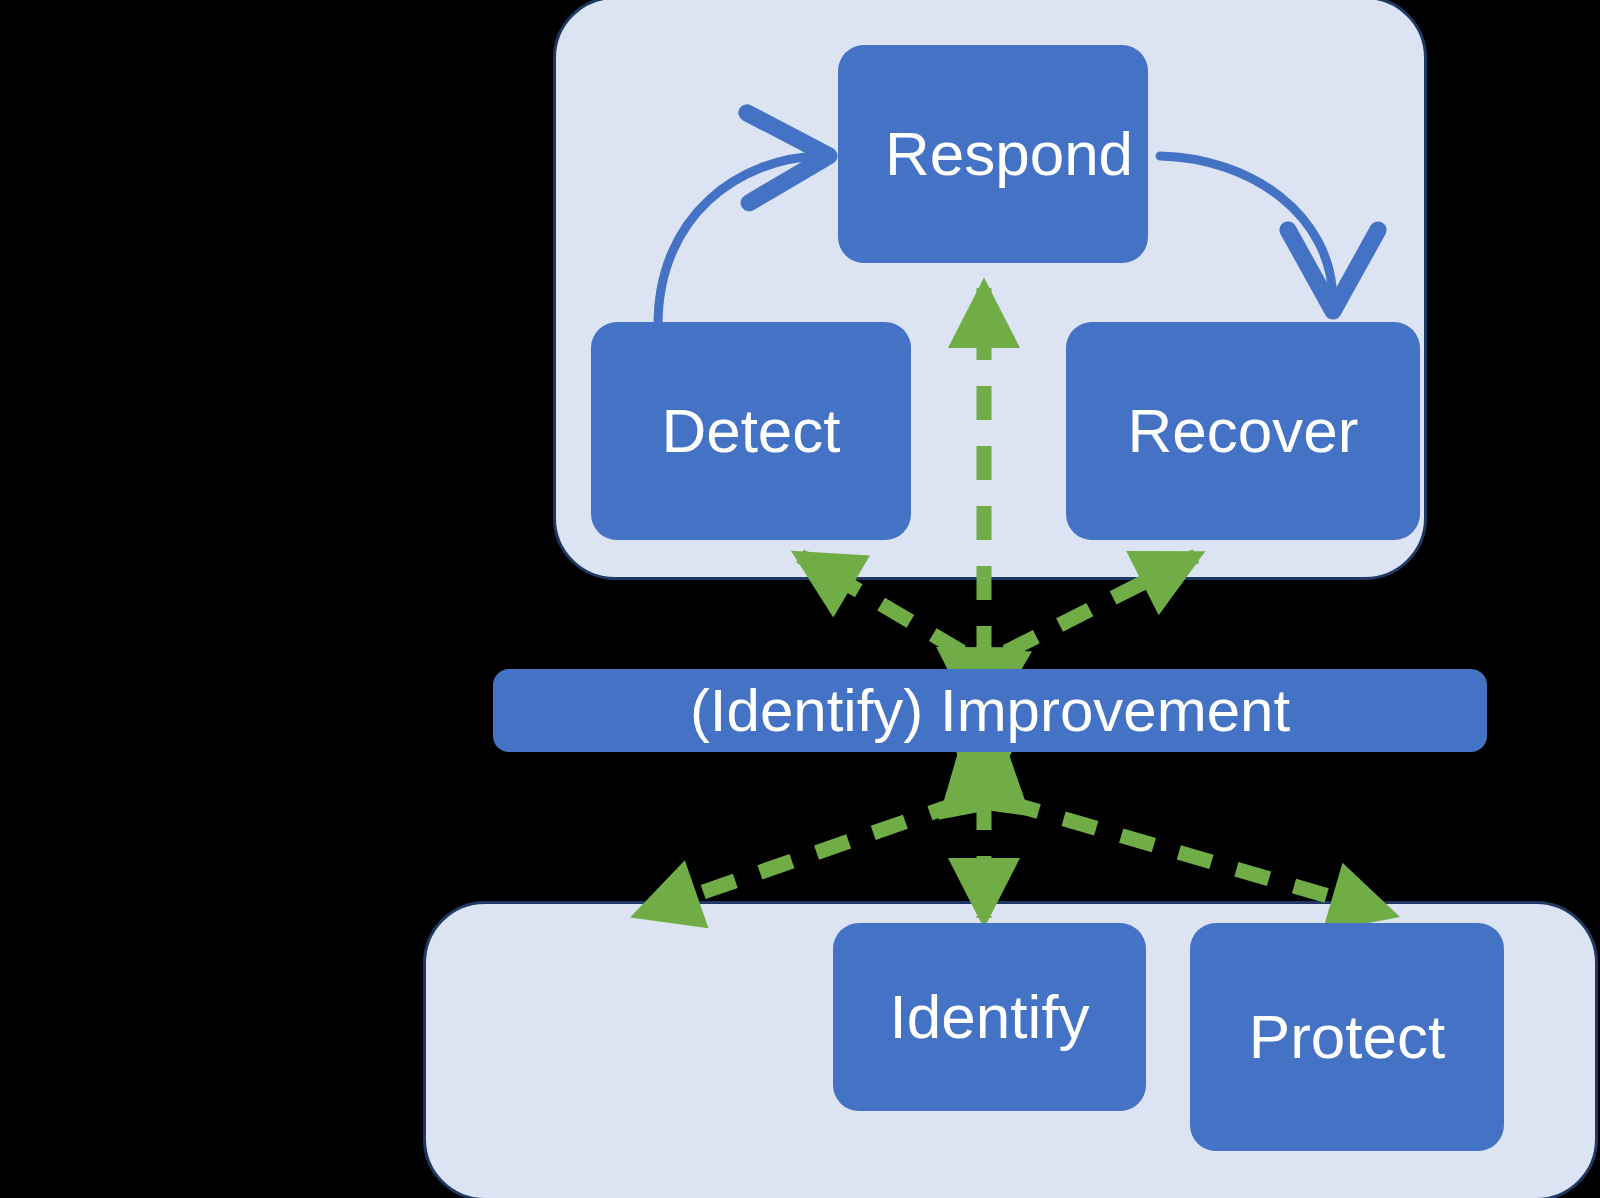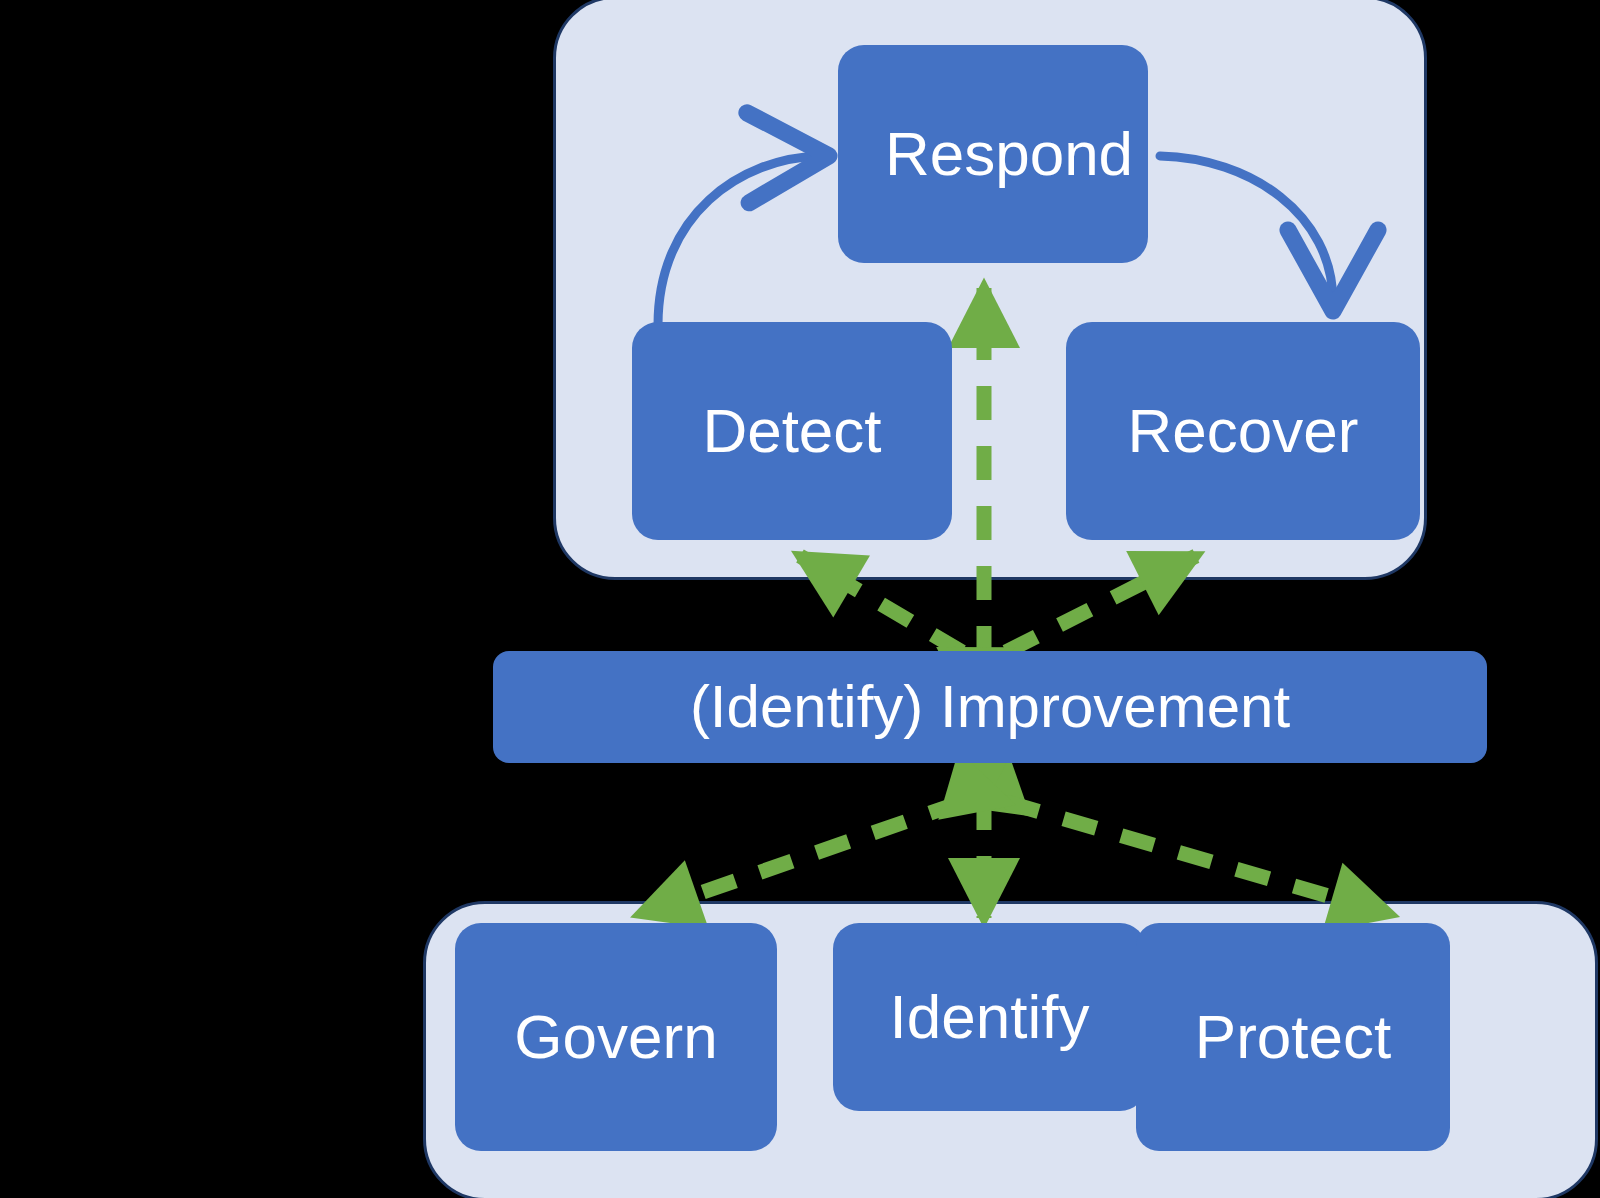--- a/index.html
+++ b/index.html
@@ -53,30 +53,30 @@
   }
   .node-label {
     color: #ffffff;
     font-size: 62px;
     font-weight: 400;
     line-height: 1;
     white-space: nowrap;
     letter-spacing: 0px;
   }
   #node-respond { left: 838px; top: 45px;  width: 310px; height: 218px; padding-left: 32px; }
-  #node-detect  { left: 632px; top: 322px; width: 320px; height: 218px; }
+  #node-detect  { left: 591px; top: 322px; width: 320px; height: 218px; }
   #node-recover { left: 1066px; top: 322px; width: 354px; height: 218px; }
   #node-improvement {
-    left: 493px; top: 651px; width: 994px; height: 112px;
+    left: 493px; top: 669px; width: 994px; height: 83px;
     border-radius: 16px;
   }
   #node-improvement .node-label { font-size: 60px; }
   #node-govern  { left: 455px;  top: 923px; width: 322px; height: 228px; }
   #node-identify{ left: 833px;  top: 923px; width: 313px; height: 188px; }
-  #node-protect { left: 1136px; top: 923px; width: 314px; height: 228px; border-radius: 23px; }
+  #node-protect { left: 1190px; top: 923px; width: 314px; height: 228px; }
 </style>
 </head>
 <body>
 
 <div id="stage">
 
   <div class="group-container" id="top-group"></div>
   <div class="group-container" id="bottom-group"></div>
 
   <svg id="svg-layer" viewBox="0 0 1600 1198">
@@ -115,23 +115,20 @@
   </div>
 
   <div class="node-box" id="node-recover">
     <span class="node-label">Recover</span>
   </div>
 
   <div class="node-box" id="node-improvement">
     <span class="node-label">(Identify) Improvement</span>
   </div>
 
-  <div class="node-box" id="node-govern">
-    <span class="node-label">Govern</span>
-  </div>
 
   <div class="node-box" id="node-identify">
     <span class="node-label">Identify</span>
   </div>
 
   <div class="node-box" id="node-protect">
     <span class="node-label">Protect</span>
   </div>
 
 </div>

